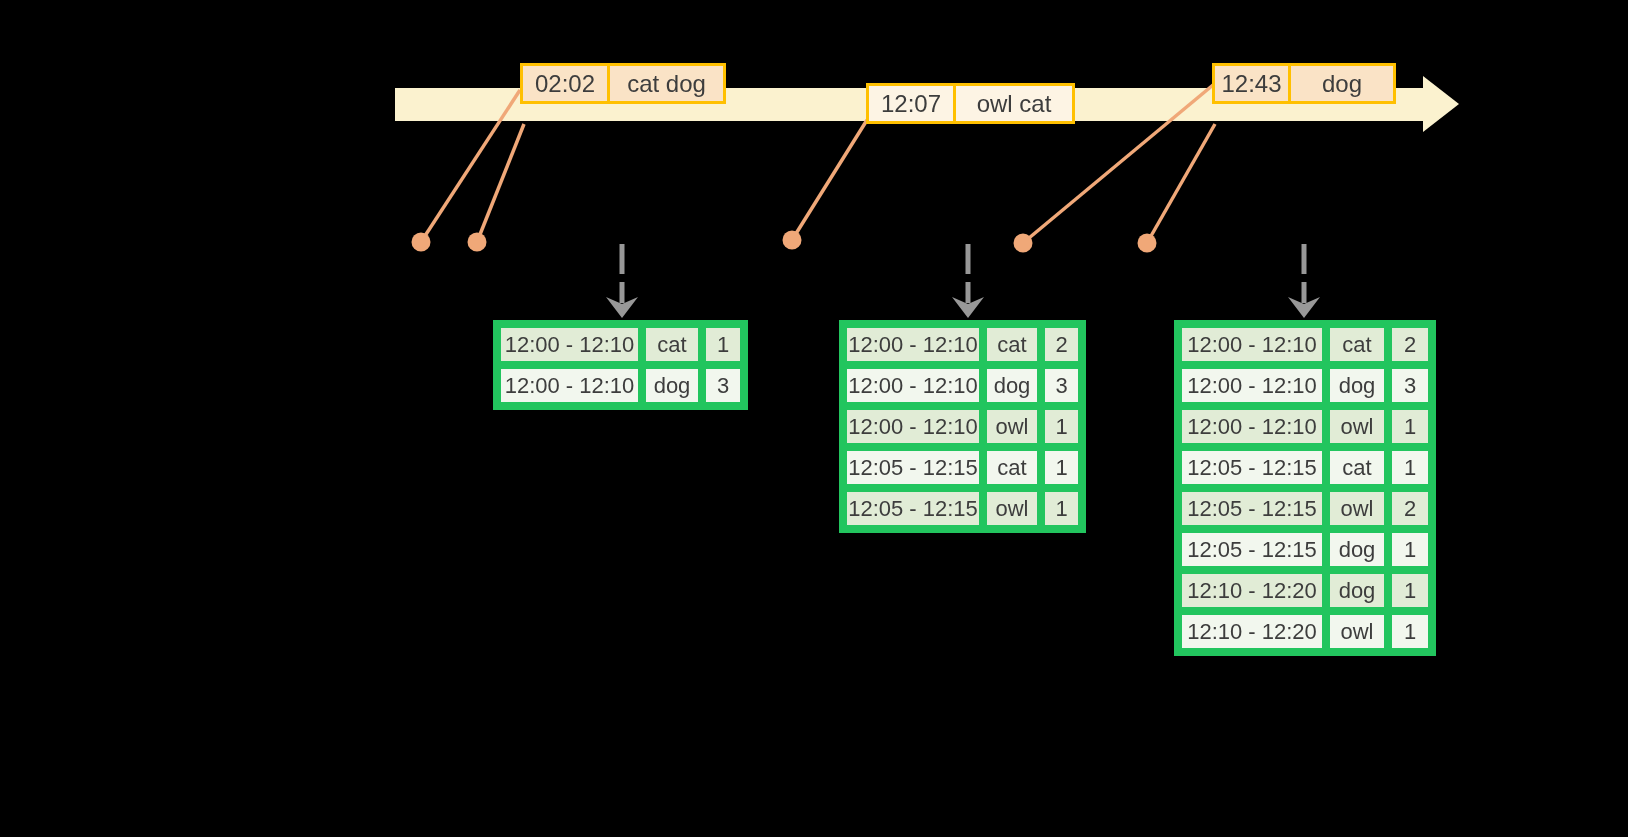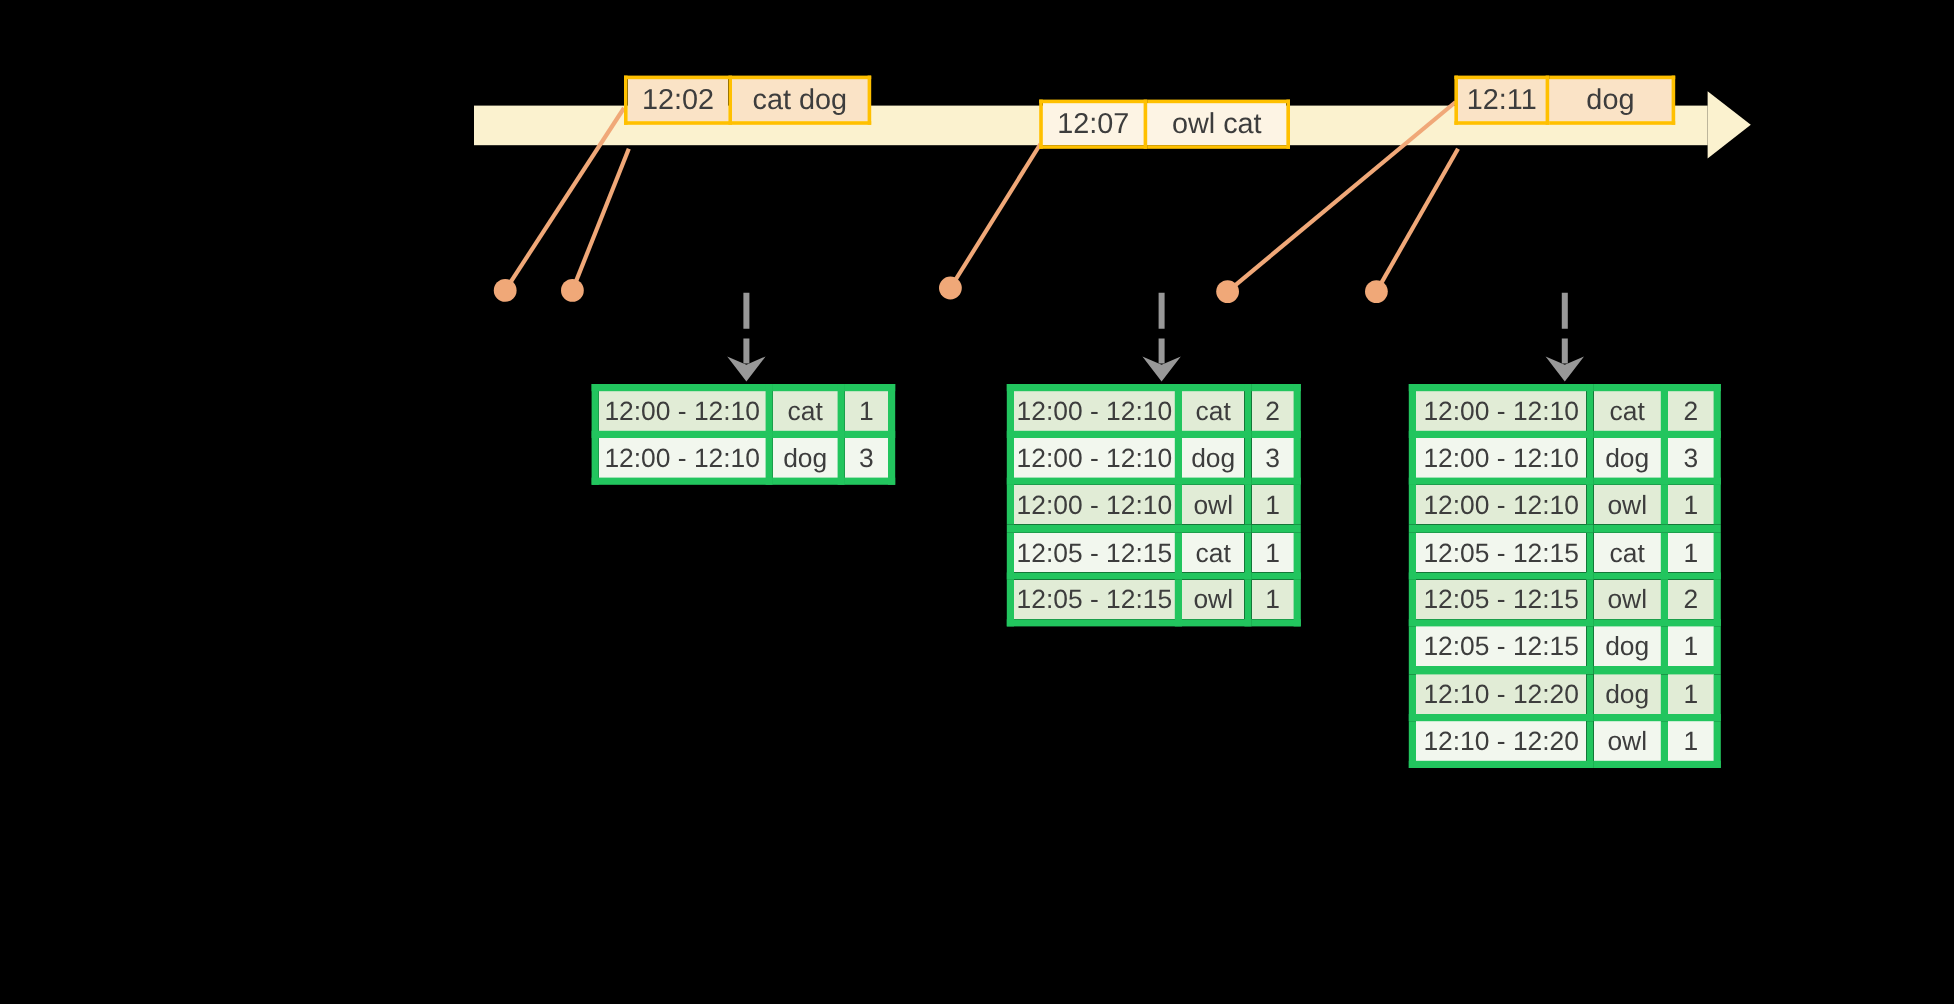--- a/index.html
+++ b/index.html
@@ -28,21 +28,21 @@
   .box2 { left:866px; top:83px;  width:206px; }
   .box3 { left:1212px; top:63px; width:181px; }
 
   
   table.green-table {
     position:absolute; z-index:2;
     border-collapse:collapse; table-layout:fixed;
     font-size:22px; color:#3d3d3d;
   }
   table.green-table td {
-    border:6px solid #22c55e;
+    border:8px solid #22c55e;
     height:33px; padding:0; text-align:center;
     vertical-align:middle; overflow:hidden; white-space:nowrap;
   }
   tr.a td { background:#E1ECD6; }
   tr.b td { background:#F2F7EE; }
   tr.group-end td { border-bottom-width:7px; }
   .t1 { left:493px;  top:320px; width:247px; }
   .t2 { left:839px;  top:320px; width:239px; }
   .t3 { left:1174px; top:320px; width:254px; }
 </style>
@@ -83,21 +83,21 @@
     </g>
   </svg>
 
   <table class="event-box box1">
     <colgroup>
         <col style="width:87px">
         <col style="width:116px">
       </colgroup>
     <tbody>
         <tr class="peach">
-      <td>12:02</td>
+      <td>02:02</td>
       <td>cat dog</td>
     </tr>
   </tbody>
     </table>
 
   <table class="event-box box2">
     <colgroup>
         <col style="width:87px">
         <col style="width:119px">
       </colgroup>
@@ -109,21 +109,21 @@
   </tbody>
     </table>
 
   <table class="event-box box3">
     <colgroup>
         <col style="width:76px">
         <col style="width:105px">
       </colgroup>
     <tbody>
         <tr class="peach">
-      <td>12:11</td>
+      <td>12:43</td>
       <td>dog</td>
     </tr>
   </tbody>
     </table>
 
   <table class="green-table t1">
     <colgroup>
         <col style="width:145px">
         <col style="width:60px">
         <col style="width:42px">

